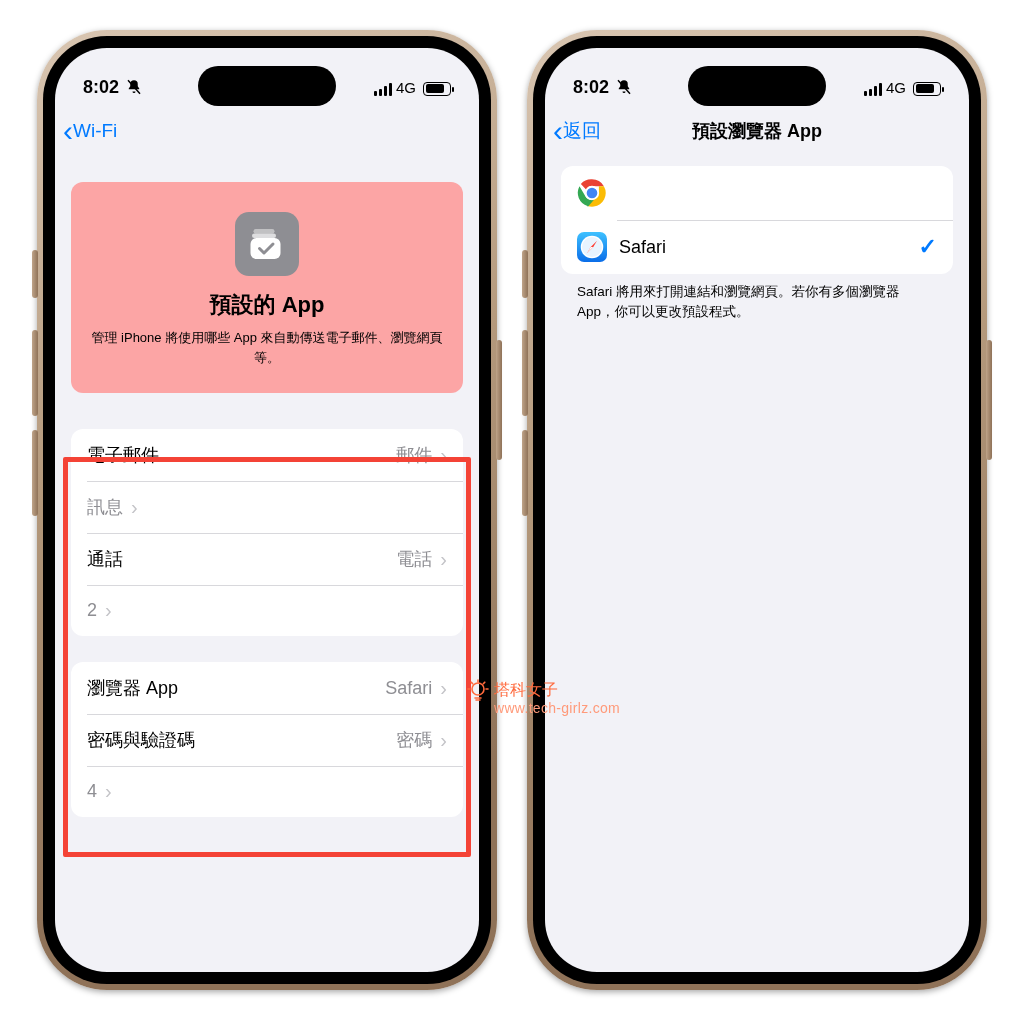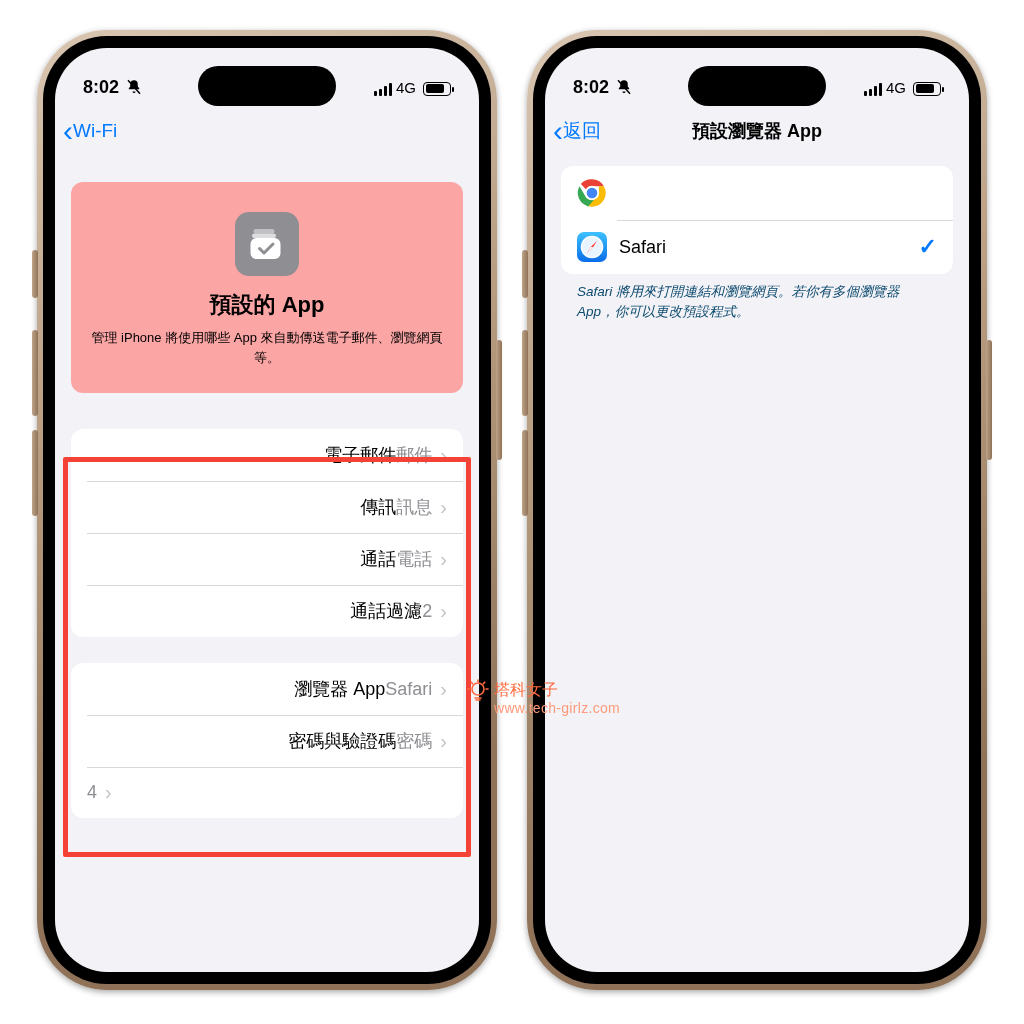--- a/index.html
+++ b/index.html
@@ -34,33 +34,33 @@
 
   .content { padding: 0 16px; }
   .hero { background:#fca5a5; border-radius:12px; margin-top:26px; padding: 30px 20px 26px; text-align:center; }
   .hero-icon { width:64px; height:64px; margin:0 auto 14px; background:#8e8e93; border-radius:14px; display:flex; align-items:center; justify-content:center; }
   .hero-icon svg { width:36px; height:36px; }
   .hero h2 { font-size:22px; font-weight:700; margin-bottom:8px; }
   .hero p { font-size:13px; color:#000; line-height:1.5; }
 
   .group { background:#fff; border-radius:12px; margin-top:36px; overflow:hidden; }
   .group + .group { margin-top:26px; }
-  .row { display:flex; align-items:center; padding: 14px 16px; min-height:50px; position:relative;text-align:right; }
+  .row { display:flex; align-items:center; padding: 14px 16px; min-height:50px; position:relative; }
   .row + .row::before { content:""; position:absolute; top:0; left:16px; right:0; height:0.6px; background:#d8d8dc; }
   .row-label { flex:1; font-size:18px; color:#000; }
   .row-value { color:#8e8e93; font-size:18px; margin-right:8px; }
   .row-chev { color:#c4c4c8; font-size:20px; font-weight:400; }
 
   .hl { position:absolute; border:5px solid #f44336; border-radius:2px; pointer-events:none; }
 
   .row2 { display:flex; align-items:center; padding: 12px 16px; min-height:48px; position:relative; gap:12px; }
   .row2 + .row2::before { content:""; position:absolute; top:0; left:56px; right:0; height:0.6px; background:#d8d8dc; }
   .appicon { width:30px; height:30px; border-radius:7px; display:flex; align-items:center; justify-content:center; flex-shrink:0; }
   .check { color:#007aff; font-size:22px; font-weight:600; }
-  .footer-note { font-size:13.5px; color:#0c4a6e; padding:8px 16px 0; line-height:1.45;font-style:italic; }
+  .footer-note { font-size:13.5px; color:#000000; padding:8px 16px 0; line-height:1.45; }
 
   .watermark { position:absolute; bottom:22px; left:50%; transform:translateX(-50%); display:flex; align-items:center; gap:4px; font-size:16px; color:#ff6a3d; }
   .watermark .sub { position:absolute; top:22px; left:28px; font-size:14px; color:#ff9a7a; letter-spacing:0.3px; white-space:nowrap;}
   .wm-bulb { width:24px; height:24px; }
   .wm-bulb svg{ width:24px; height:24px; display:block;}
 
   .group.tight { margin-top:10px; }
 </style>
 </head>
 <body>
@@ -124,31 +124,29 @@
         </div>
 
         <div style="position:relative;">
           <div class="group">
             <div class="row">
               <span class="row-label">電子郵件</span>
               <span class="row-value">郵件</span>
               <span class="row-chev">›</span>
             </div>
             <div class="row">
-              <span class="row-label">傳訊</span>
               <span class="row-value">訊息</span>
               <span class="row-chev">›</span>
             </div>
             <div class="row">
               <span class="row-label">通話</span>
               <span class="row-value">電話</span>
               <span class="row-chev">›</span>
             </div>
             <div class="row">
-              <span class="row-label">通話過濾</span>
               <span class="row-value">2</span>
               <span class="row-chev">›</span>
             </div>
           </div>
 
           <div class="group">
             <div class="row">
               <span class="row-label">瀏覽器 App</span>
               <span class="row-value">Safari</span>
               <span class="row-chev">›</span>

